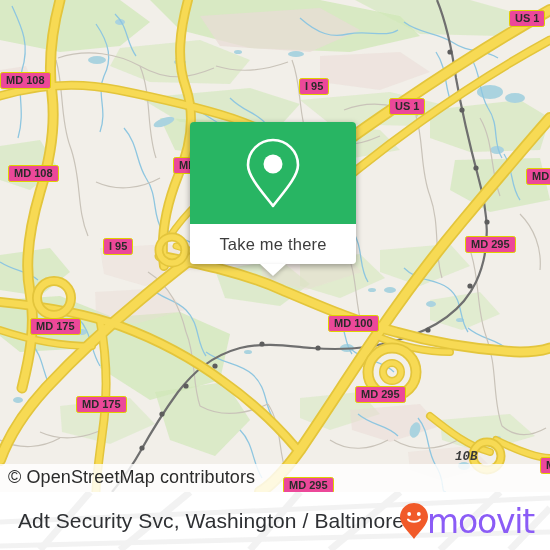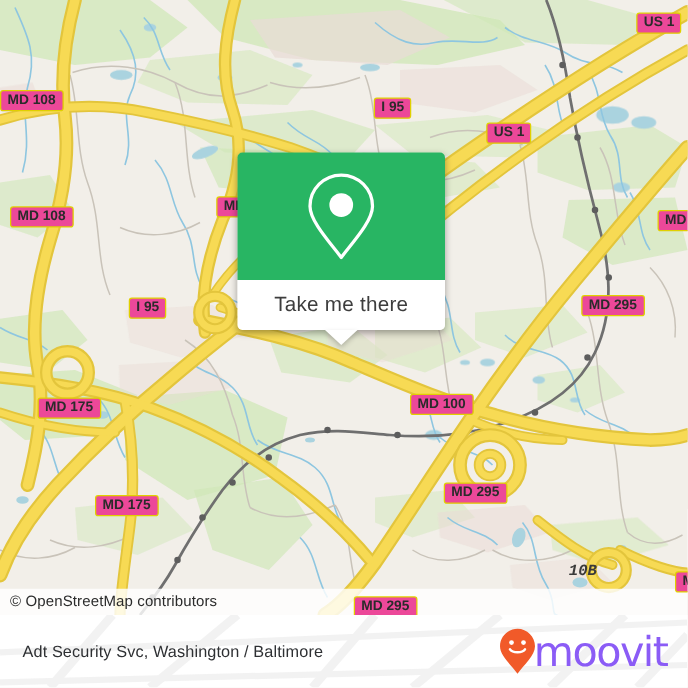--- a/index.html
+++ b/index.html
@@ -12,21 +12,21 @@
 
   
   #map{position:absolute;left:0;top:0;width:550px;height:492px;overflow:hidden;background:#f2efe9;}
   #map svg{display:block;}
 
   
   #attribution{
     position:absolute;left:0;bottom:0;width:100%;
     padding:3px 0 4px 8px;
     box-sizing:border-box;
-    font-size:12px;color:#2b2b2b;
+    font-size:18px;color:#2b2b2b;
     background:rgba(255,255,255,0.82);
     letter-spacing:.1px;
   }
 
   
   #callout{
     position:absolute;left:190px;top:122px;width:166px;
     border-radius:4px;
     box-shadow:0 2px 6px rgba(0,0,0,.35);
     overflow:visible;
@@ -52,21 +52,21 @@
   }
 
   
   #footer{
     position:absolute;left:0;bottom:0;width:550px;height:58px;
     background:#ffffff;overflow:hidden;
   }
   #footer-watermark{position:absolute;left:0;top:0;opacity:.55;}
   #footer-title{
     position:absolute;left:18px;top:50%;transform:translateY(-50%);
-    font-size:13px;color:#2e3033;letter-spacing:.1px;white-space:nowrap;
+    font-size:21px;color:#2e3033;letter-spacing:.1px;white-space:nowrap;
   }
   #footer-logo{
     position:absolute;right:16px;top:50%;transform:translateY(-50%);
     display:flex;align-items:center;
   }
   #moovit-word{
     font-size:33px;color:#8b5cf6;letter-spacing:-1.2px;
     font-family:"DejaVu Sans", sans-serif;font-weight:400;line-height:1;
     margin-left:-2px;
   }

